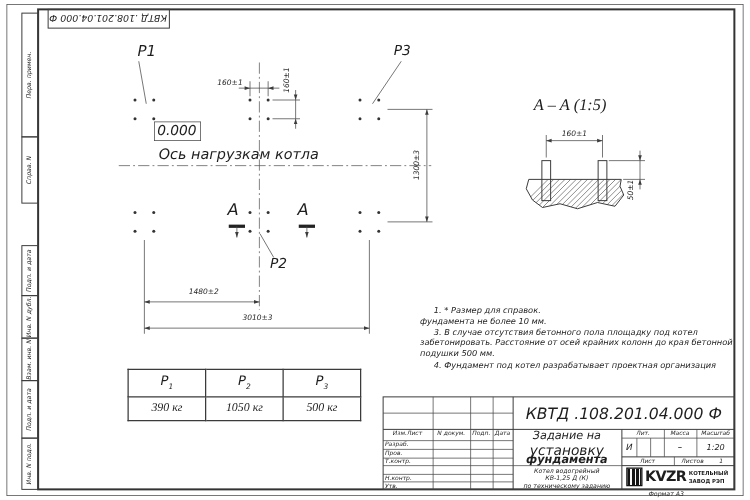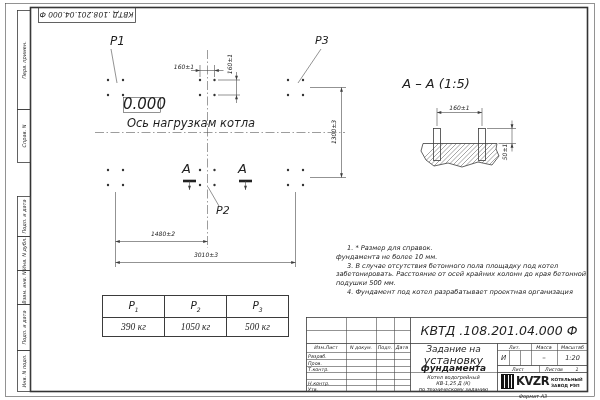--- a/index.html
+++ b/index.html
@@ -191,31 +191,31 @@
   <div class="t rot90" style="left:18px;top:162px;width:52px;height:12px;line-height:12px;font-size:5px;">Справ. N</div>
   <div class="t rot90" style="left:18px;top:236px;width:39px;height:12px;line-height:12px;font-size:5px;">Подп. и дата</div>
   <div class="t rot90" style="left:18px;top:270px;width:33px;height:12px;line-height:12px;font-size:5px;">Инв. N дубл.</div>
   <div class="t rot90" style="left:18px;top:304px;width:33px;height:12px;line-height:12px;font-size:5px;">Взам. инв. N</div>
   <div class="t rot90" style="left:18px;top:350px;width:45px;height:12px;line-height:12px;font-size:5px;">Подп. и дата</div>
   <div class="t rot90" style="left:18px;top:391px;width:40px;height:12px;line-height:12px;font-size:5px;">Инв. N подл.</div>
 
   <div class="t" style="left:110px;top:34px;font-size:12px;">P1</div>
   <div class="t" style="left:315px;top:34px;font-size:11px;">P3</div>
   <div class="t" style="left:216px;top:204px;font-size:11px;">P2</div>
-  <div class="t c" style="left:123px;top:97px;width:37px;height:15px;line-height:15px;font-size:15px;text-align:center;">0.000</div>
+  <div class="t c" style="left:123px;top:97px;width:37px;height:15px;line-height:15px;font-size:11px;text-align:center;">0.000</div>
   <div class="t" style="left:127px;top:116px;font-size:11.5px;">Ось нагрузкам котла</div>
   <div class="t c" style="left:168px;top:63px;width:32px;font-size:6px;">160±1</div>
   <div class="t rot90" style="left:224px;top:79px;width:30px;height:11px;line-height:11px;font-size:6px;">160±1</div>
   <div class="t rot90" style="left:328px;top:152px;width:40px;height:11px;line-height:11px;font-size:6px;">1300±3</div>
   <div class="t c" style="left:143px;top:230px;width:40px;font-size:6px;">1480±2</div>
   <div class="t c" style="left:186px;top:251px;width:40px;font-size:6px;">3010±3</div>
   <div class="t" style="left:182px;top:161px;font-size:13px;">А</div>
   <div class="t" style="left:238px;top:161px;font-size:13px;">А</div>
 
-  <div class="t c" style="left:396px;top:76px;width:80px;font-size:13px;">А – А (1:5)</div>
+  <div class="t c" style="left:416px;top:76px;width:80px;font-size:13px;font-family:Liberation Serif, serif;">А – А (1:5)</div>
   <div class="t c" style="left:443px;top:104px;width:33px;font-size:6px;">160±1</div>
   <div class="t rot90" style="left:499px;top:166px;width:28px;height:11px;line-height:11px;font-size:6px;">50±1</div>
 
   <div class="notes">
     <div class="ind">1. * Размер для справок.</div>
     <div>фундамента не более 10 мм.</div>
     <div class="ind">3. В случае отсутствия бетонного пола площадку под котел</div>
     <div>забетонировать. Расстояние от осей крайних колонн до края бетонной</div>
     <div>подушки 500 мм.</div>
     <div class="ind">4. Фундамент под котел разрабатывает проектная организация</div>

